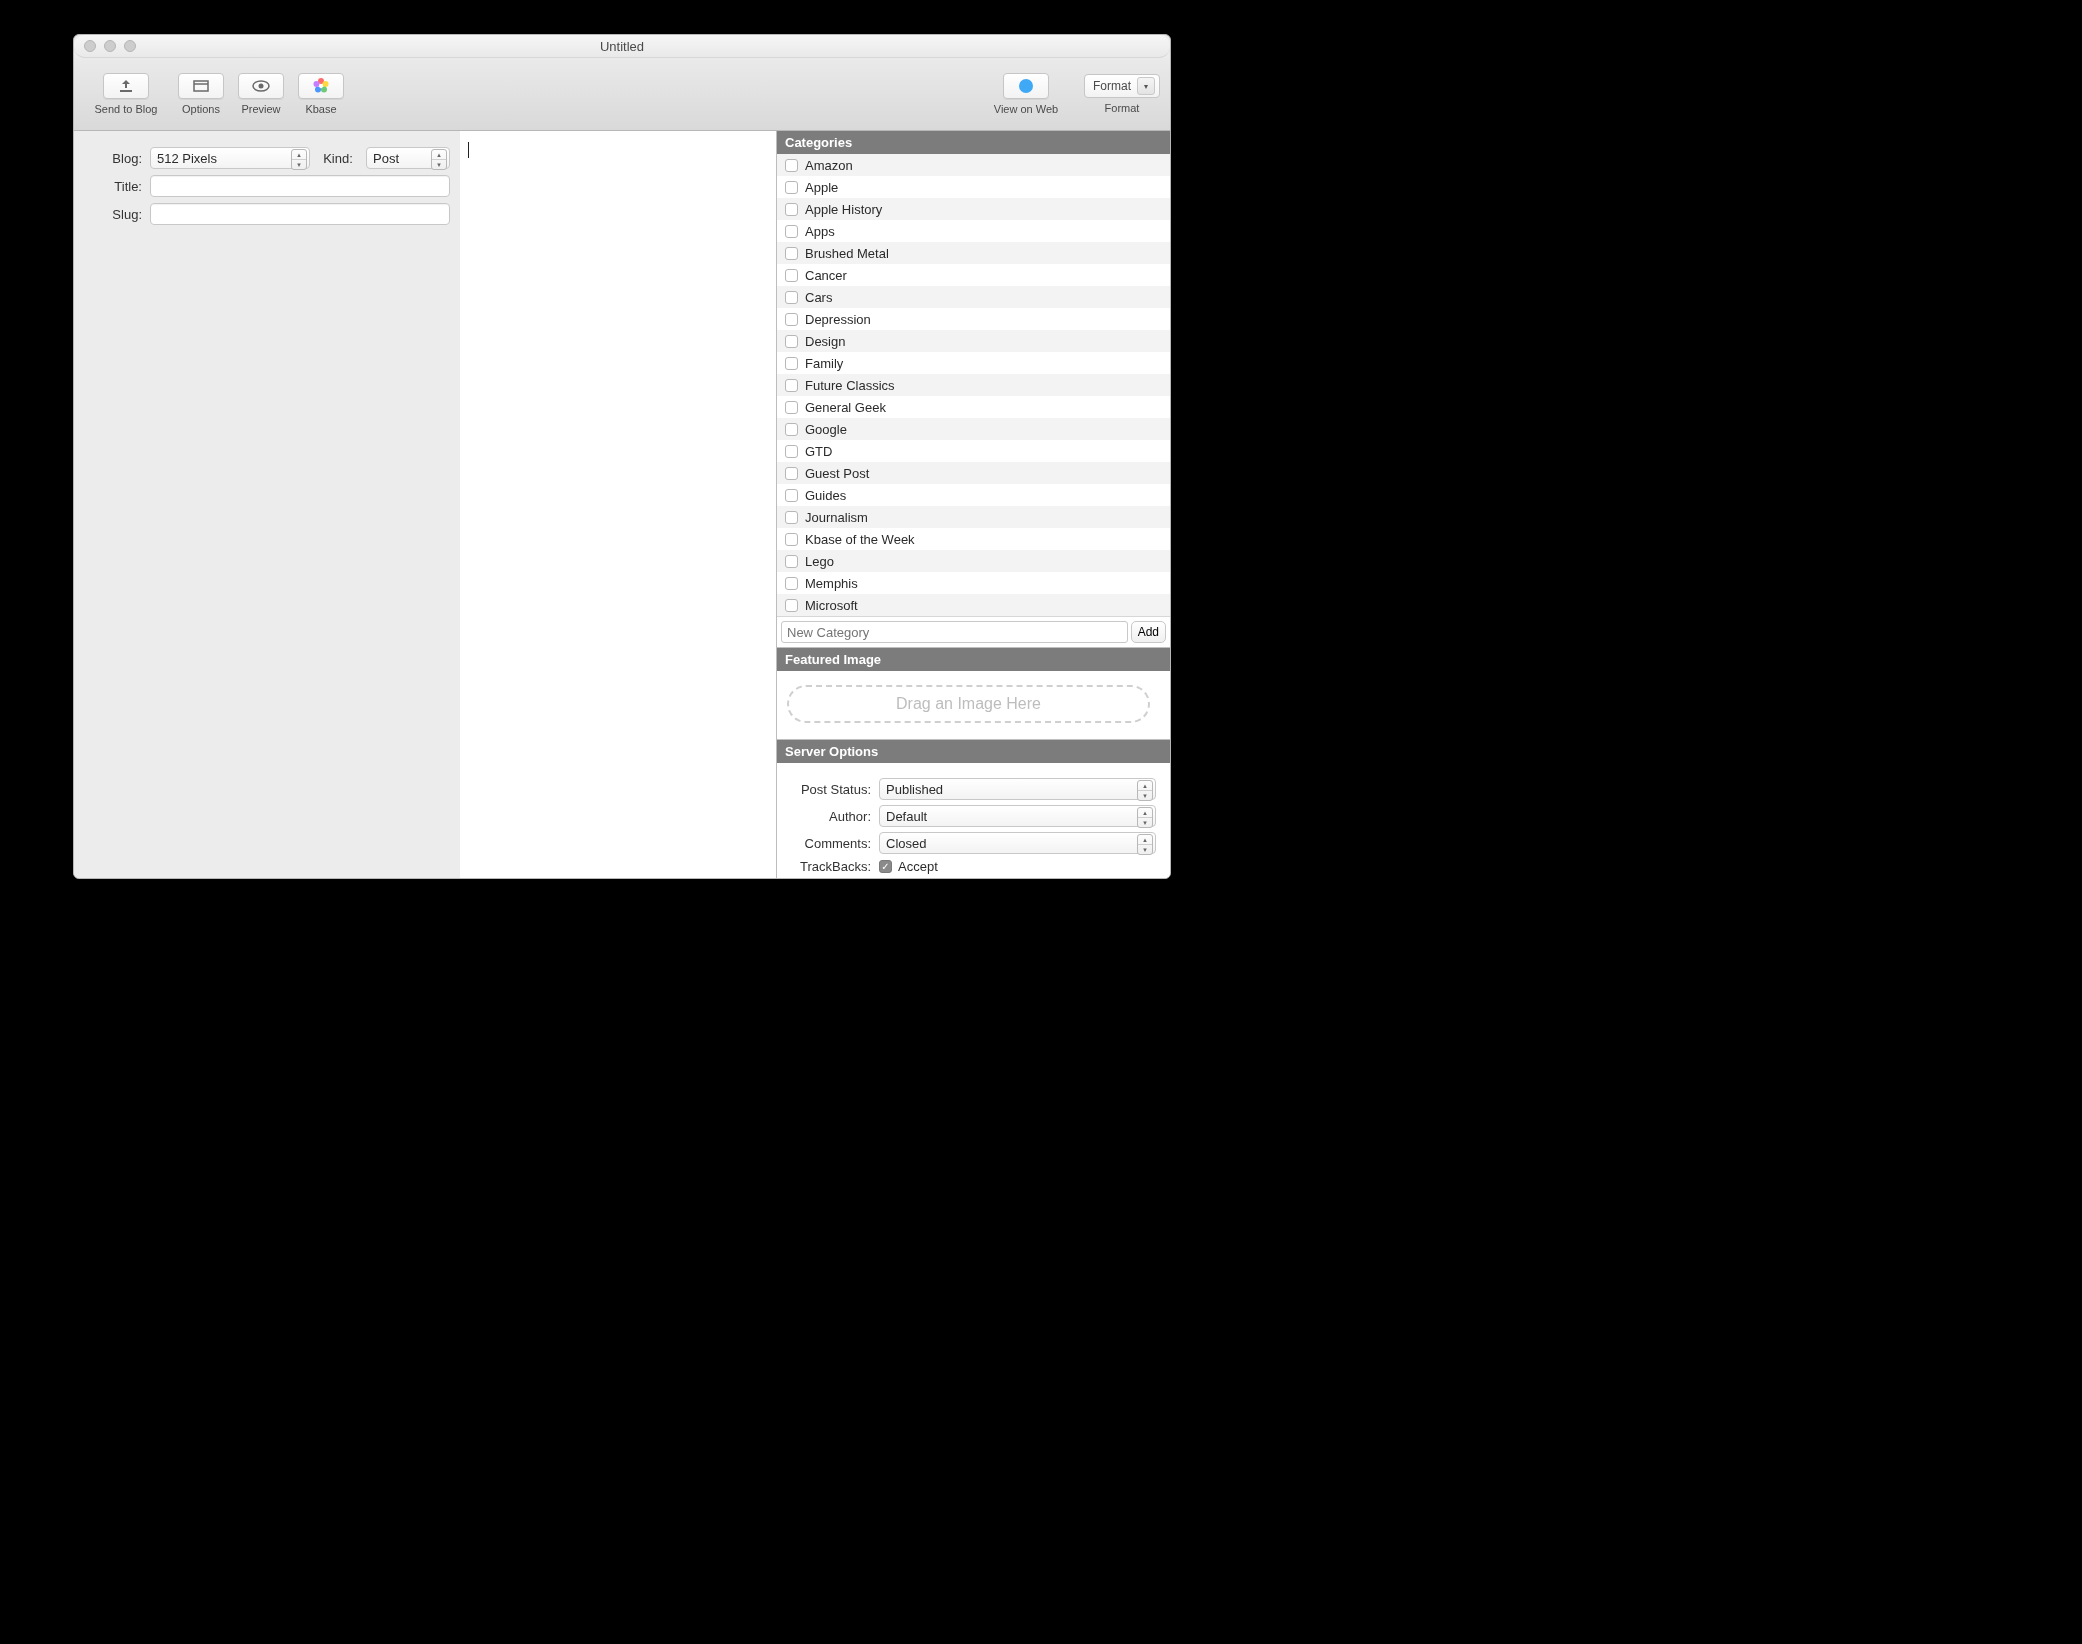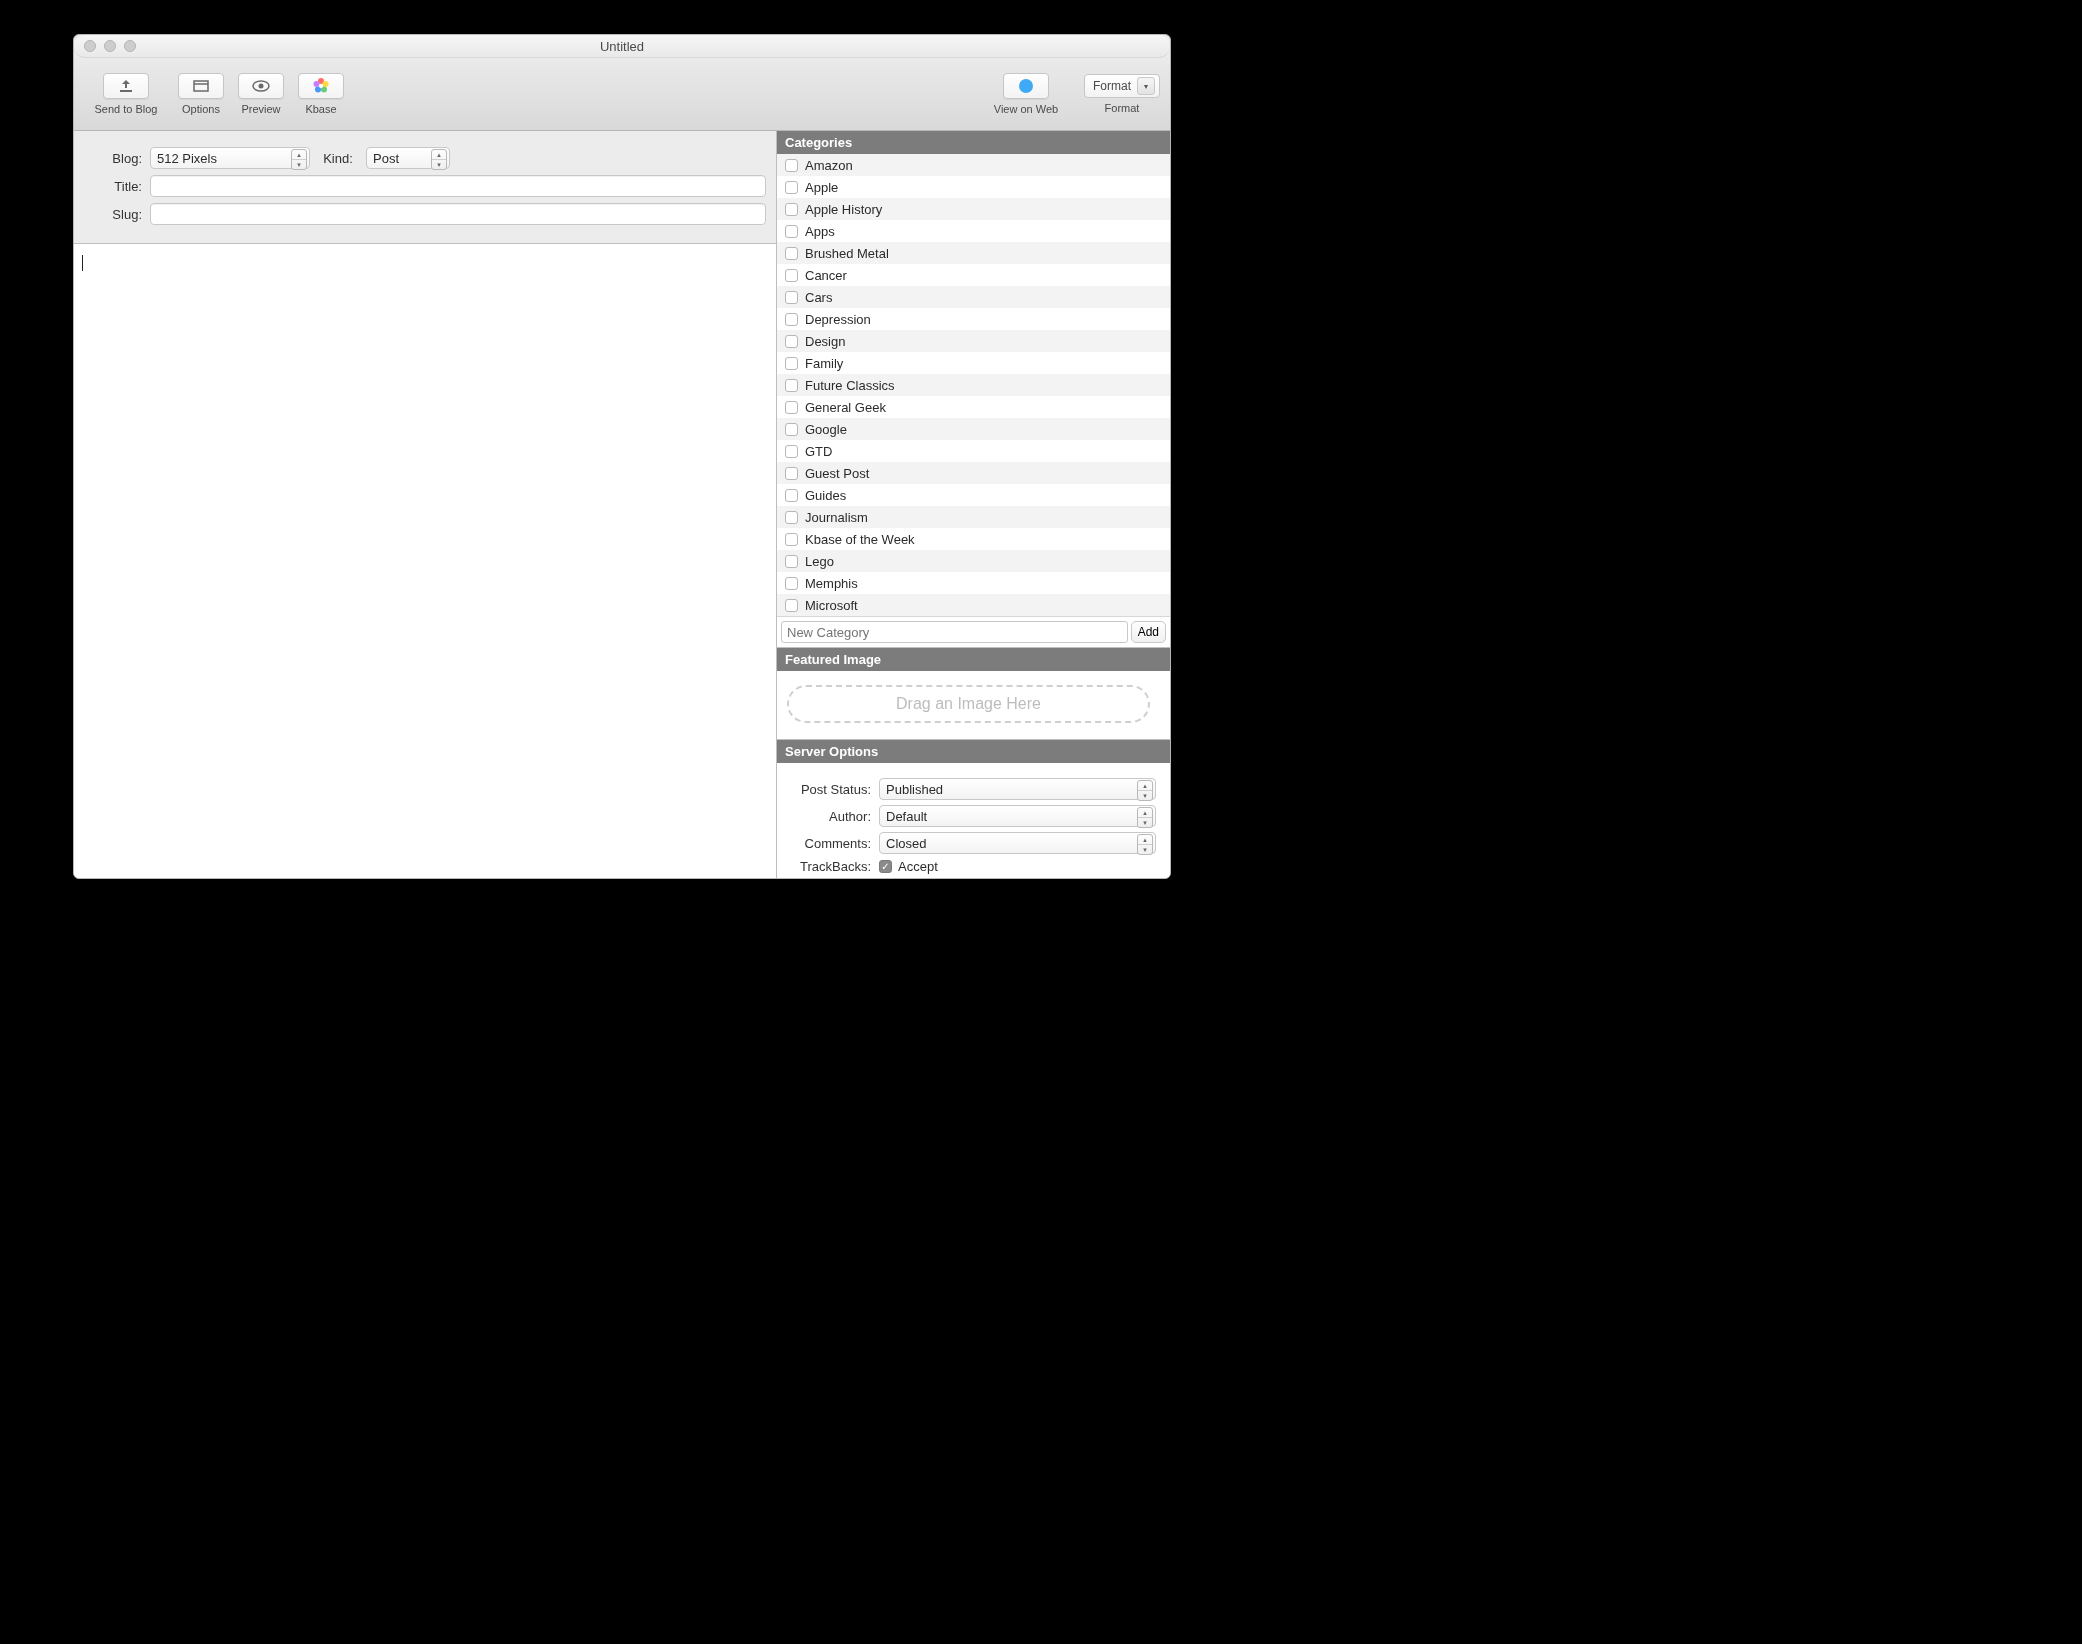--- a/index.html
+++ b/index.html
@@ -13,21 +13,21 @@
 .tool-group-left{display:flex;gap:6px;}
 .tool-group-right{margin-left:auto;display:flex;gap:18px;align-items:center;}
 .tool-item{display:flex;flex-direction:column;align-items:center;gap:4px;min-width:54px;}
 .tool-btn{height:24px;min-width:44px;border:1px solid #c6c6c6;border-radius:4px;background:linear-gradient(#ffffff,#f3f3f3);display:flex;align-items:center;justify-content:center;box-shadow:0 1px 0 rgba(0,0,0,0.05);}
 .tool-label{font-size:11px;color:#4a4a4a;}
 .icon{display:inline-block;}
 .stepper{display:flex;flex-direction:column;width:14px;border:1px solid #b8b8b8;border-radius:3px;overflow:hidden;background:linear-gradient(#fdfdfd,#efefef);}
 .stepper div{height:9px;display:flex;align-items:center;justify-content:center;font-size:7px;color:#666;}
 .stepper div:first-child{border-bottom:1px solid #cfcfcf;}
 .content{display:flex;height:calc(100% - 94px);}
-.left-pane{flex:1;display:flex;flex-direction:column;border-right:1px solid #bdbdbd;}
+.left-pane{flex:1;display:flex;border-right:1px solid #bdbdbd;}
 .form-area{background:#ececec;border-bottom:1px solid #bfbfbf;padding:10px 10px 12px 10px;}
 .form-row{display:flex;align-items:center;margin:6px 0;gap:8px;}
 .form-label{width:58px;text-align:right;color:#333;font-size:13px;}
 .txt{flex:1;height:20px;border:1px solid #c8c8c8;border-radius:4px;background:#fff;box-shadow:inset 0 1px 1px rgba(0,0,0,0.06);}
 .select{height:20px;border:1px solid #c8c8c8;border-radius:4px;background:linear-gradient(#ffffff,#f3f3f3);display:flex;align-items:center;padding:0 6px;font-size:13px;position:relative;}
 .select .arrows{position:absolute;right:2px;top:1px;}
 .editor{flex:1;background:#fff;padding:10px 8px;font-size:14px;}
 .cursor{display:inline-block;width:1px;height:16px;background:#222;vertical-align:middle;}
 .right-pane{width:393px;background:#fff;display:flex;flex-direction:column;overflow:hidden;}
 .section-header{background:#7c7c7c;color:#fff;font-weight:600;font-size:13px;padding:4px 8px;}

